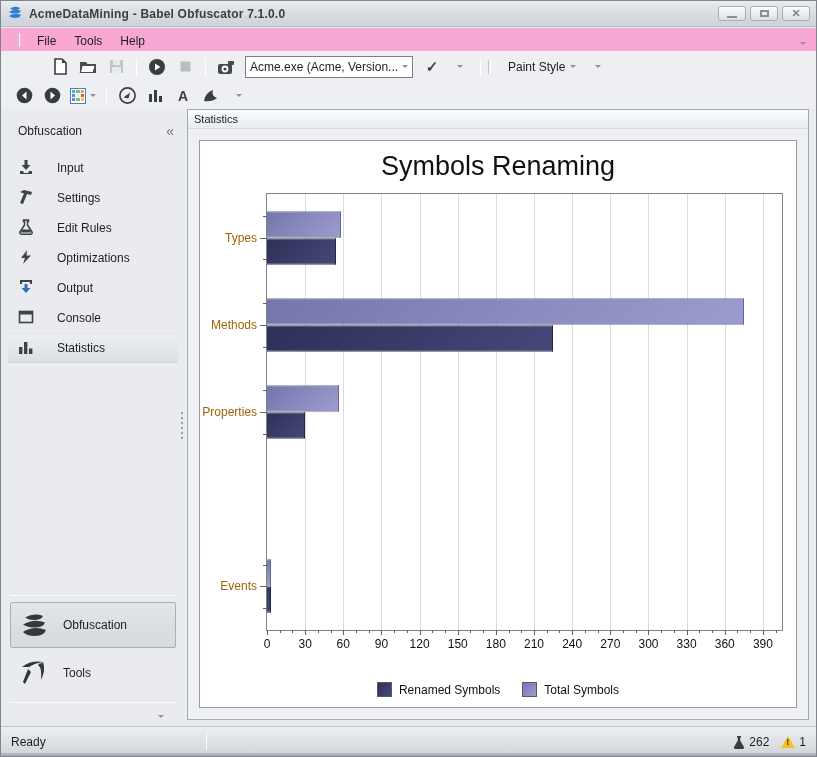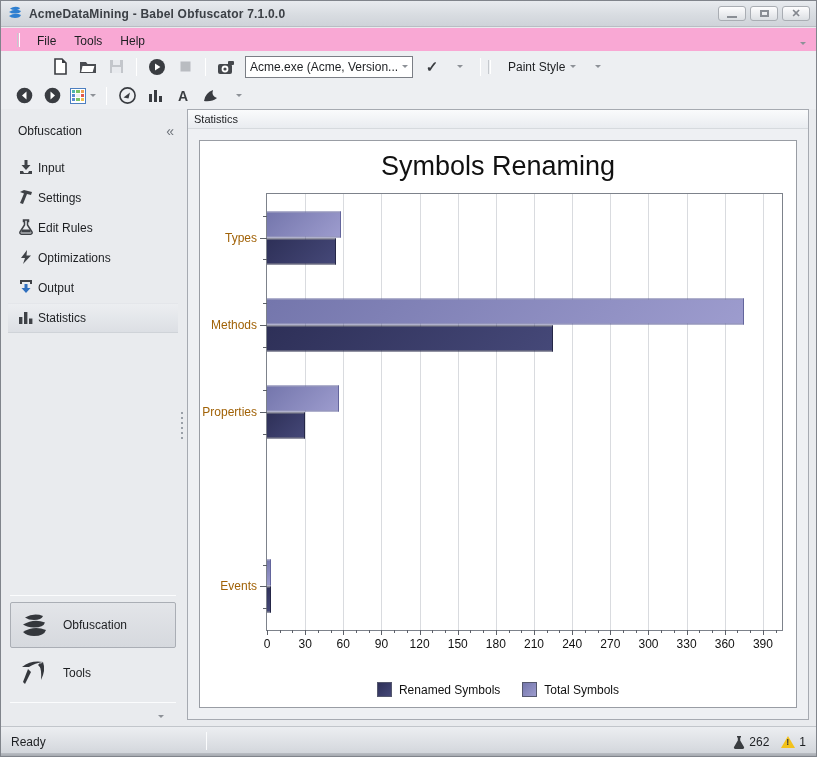--- a/index.html
+++ b/index.html
@@ -42,21 +42,21 @@
   .palette-grid { width:16px; height:16px; border:1px solid #4d7fc0; display:grid; grid-template-columns:repeat(3,1fr); grid-template-rows:repeat(3,1fr); gap:1px; background:#fff; padding:1px;}
   .palette-grid i { display:block; }
   .font-a { font-size:14px; font-weight:bold; color:#3a3d41; }
 
   
   .body { position:absolute; left:0; top:108px; right:0; bottom:30px; display:flex; padding:0 7px 6px 7px; }
 
   .sidebar { width:170px; display:flex; flex-direction:column; padding-top:14px; }
   .sb-header { display:flex; align-items:center; font-size:12px; color:#1d1f22; padding:0 4px 14px 10px;}
   .sb-collapse { margin-left:auto; color:#6f747b; font-size:14px; }
-  .sb-item { display:flex; align-items:center; gap:4px; height:30px; padding-left:10px; font-size:12px; color:#1d1f22;}
+  .sb-item { display:flex; align-items:center; gap:23px; height:30px; padding-left:10px; font-size:12px; color:#1d1f22;}
   .sb-item.selected { background:linear-gradient(180deg,#eceef1,#dcdfe4); border-top:1px solid #e4e6ea; border-bottom:1px solid #cfd3d8;}
   .sb-item svg { flex:0 0 auto; }
   .sb-spacer { flex:1; }
   .sb-divider { height:1px; background:#cdd1d6; border-bottom:1px solid #fbfcfd; margin:4px 2px; }
   .sb-big { display:flex; align-items:center; gap:14px; height:46px; padding-left:8px; font-size:12px; color:#1d1f22; border:1px solid transparent; border-radius:2px; margin:2px 2px;}
   .sb-big.selected { background:linear-gradient(180deg,#e3e5e9,#d6d9de); border-color:#aaaeb5; }
   .sb-caret-row { display:flex; justify-content:flex-end; padding:8px 14px 2px 0; }
 
   .splitter { width:9px; position:relative; }
   .splitter .dots { position:absolute; left:3px; top:300px; width:3px; }
@@ -283,20 +283,27 @@
                 <path d="M9 1 L3 9 h4 l-2 6 8-8.5 H8.5 z" fill="#3f4247"></path>
               </svg></span>
             <span>Optimizations</span>
           </div>
           <div class="sb-item">
             <span><svg width="16" height="16" viewBox="0 0 16 16">
                 <path d="M2 1 h12 v4 h-2 V3 H4 v2 H2 z" fill="#3f4247"></path>
                 <path d="M6.5 5 h3 v4 h3 L8 14 3.5 9 h3 z" fill="#2f6fbe"></path>
               </svg></span>
             <span>Output</span>
+          </div>
+          <div class="sb-item">
+            <span><svg width="16" height="16" viewBox="0 0 16 16">
+                <rect x="1.5" y="2.5" width="13" height="11" fill="none" stroke="#3f4247" stroke-width="1.6"></rect>
+                <rect x="1.5" y="2.5" width="13" height="3" fill="#3f4247"></rect>
+              </svg></span>
+            <span>Console</span>
           </div>
           <div class="sb-item selected">
             <span><svg width="16" height="16" viewBox="0 0 16 16">
                 <rect x="1" y="8" width="3.4" height="7" fill="#3f4247"></rect>
                 <rect x="6" y="3" width="3.4" height="12" fill="#3f4247"></rect>
                 <rect x="11" y="9.5" width="3.4" height="5.5" fill="#3f4247"></rect>
               </svg></span>
             <span>Statistics</span>
           </div>
         </div>

